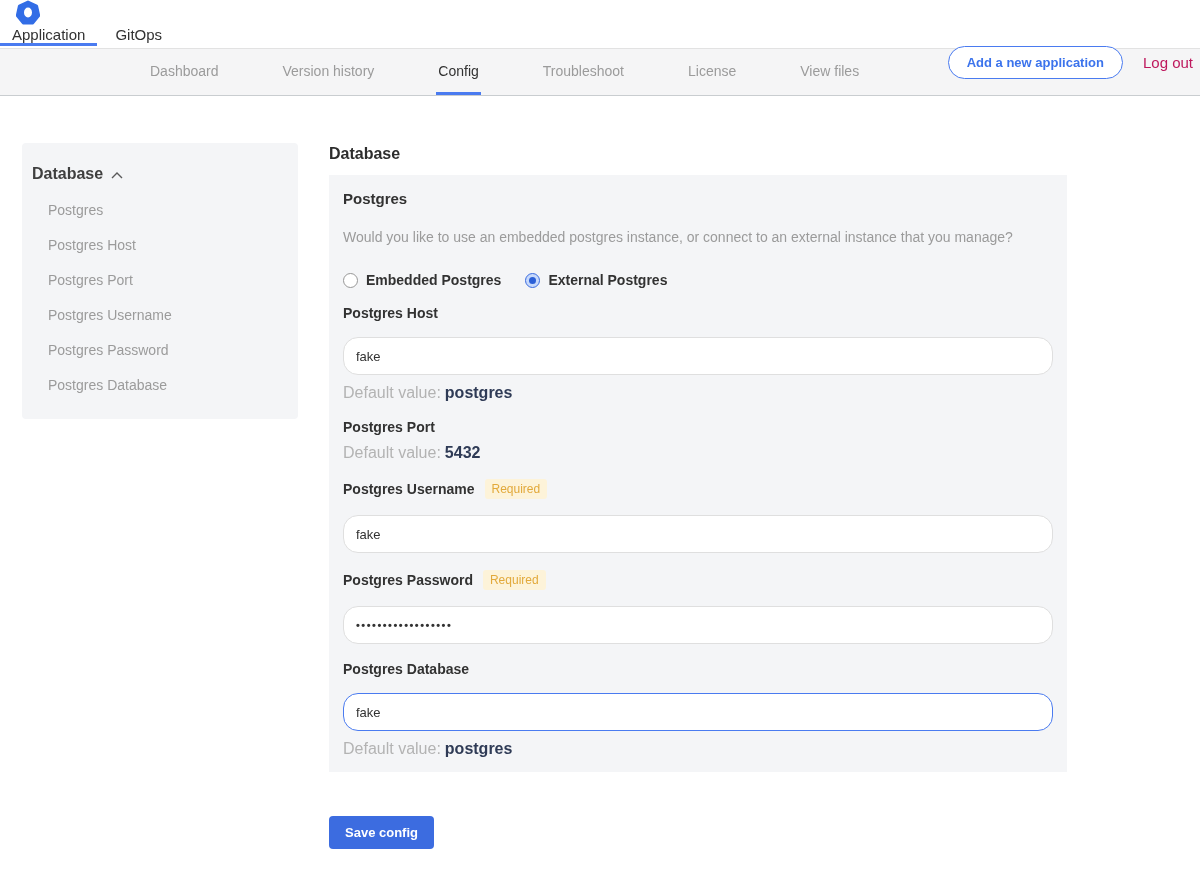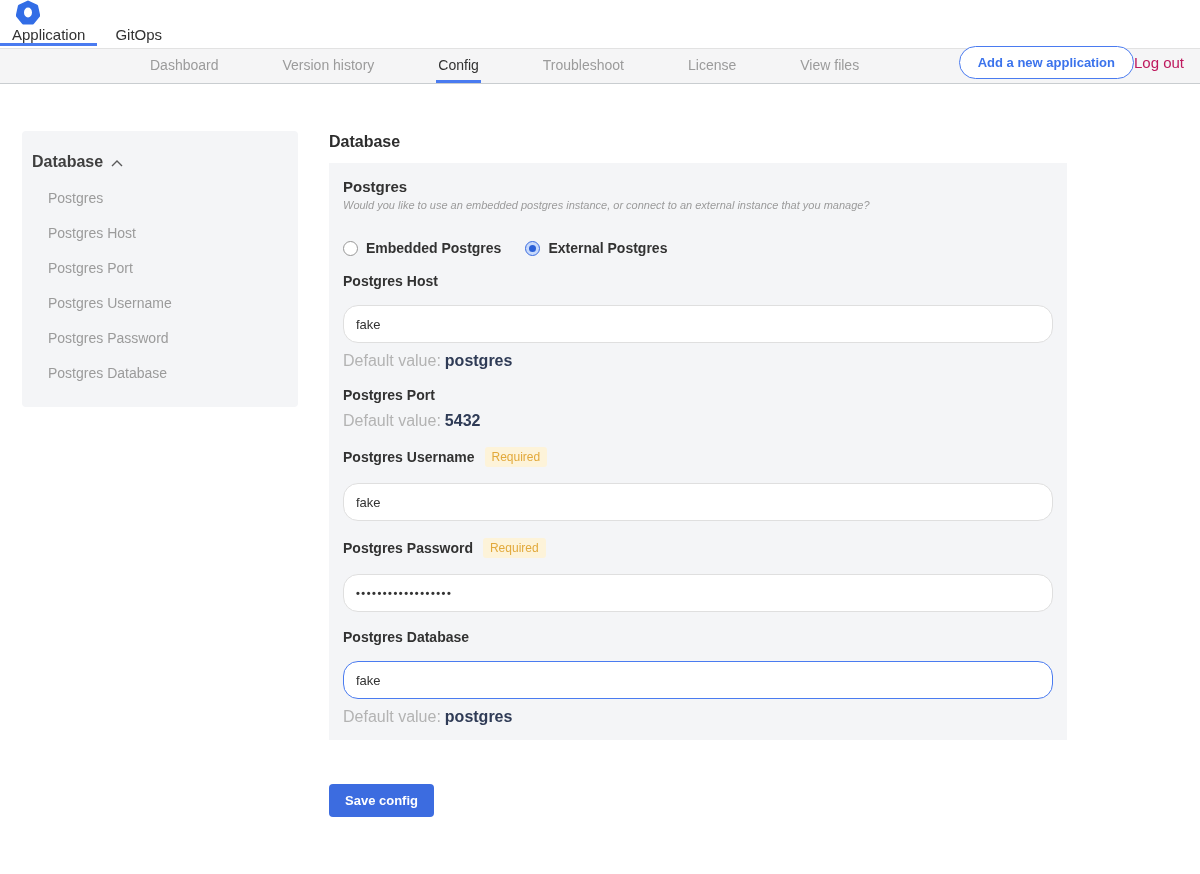--- a/index.html
+++ b/index.html
@@ -27,32 +27,32 @@
     width:56px;display:flex;align-items:center;justify-content:center;
   }
   .top-tabs{display:flex;align-items:stretch;}
   .top-tab{
     display:flex;align-items:center;padding:0 12px;margin-right:6px;
     font-size:15px;color:var(--dark-text);cursor:pointer;
     border-bottom:3px solid transparent;font-weight:500;
   }
   .top-tab.active{border-bottom-color:var(--accent-light);}
   .top-right{
-    margin-left:auto;display:flex;align-items:center;padding-right:16px;
+    margin-left:auto;display:flex;align-items:center;gap:20px;padding-right:7px;
   }
   .pill-button{
     border:1px solid var(--accent-light);color:#3b73ec;background:#fff;
     border-radius:17px;padding:8px 18px;font-size:13px;font-weight:bold;
     font-family:inherit;cursor:pointer;
   }
   .logout{font-size:15px;color:#be185d;cursor:pointer;}
 
   
   .subnav{
-    height:36px;background:var(--subnav-bg);
+    height:48px;background:var(--subnav-bg);
     border-top:1px solid #e2e2e2;border-bottom:1px solid #c9cdd0;
     display:flex;align-items:stretch;padding-left:148px;
   }
   .subnav-tab{
     display:flex;align-items:center;font-size:14px;color:var(--gray-text);
     cursor:pointer;border-bottom:3px solid transparent;margin-right:60px;
     padding:0 2px;
   }
   .subnav-tab.active{color:var(--dark-text);border-bottom-color:var(--accent-light);}
 
@@ -70,21 +70,21 @@
   .sidebar-items{list-style:none;margin:0;padding:0 0 0 26px;}
   .sidebar-items li{
     margin-top:19px;font-size:14px;color:var(--gray-text);cursor:pointer;line-height:16px;
   }
 
   .main-col{margin:49px 0 0 31px;width:738px;}
   .page-title{font-size:16px;font-weight:bold;margin:0 0 12px;color:#2d2d2d;}
 
   .config-panel{background:var(--panel-bg);padding:15px 14px 14px;}
   .group-title{font-size:15px;font-weight:bold;color:var(--dark-text);}
-  .group-help{margin-top:0;font-size:11px;color:var(--gray-text);line-height:20px;font-style:italic;}
+  .group-help{margin-top:20px;font-size:14px;color:var(--gray-text);line-height:20px;}
 
   .radio-row{display:flex;align-items:flex-start;gap:24px;margin-top:25px;}
   .radio-option{display:flex;align-items:center;gap:8px;cursor:pointer;}
   .radio-circle{
     width:15px;height:15px;border-radius:50%;border:1px solid #979797;background:#fff;
     display:flex;align-items:center;justify-content:center;flex:0 0 auto;
   }
   .radio-circle.checked{border-color:#3b6ce0;background:#c7d9fb;}
   .radio-circle.checked::after{
     content:"";width:7px;height:7px;border-radius:50%;background:#2a5fd7;display:block;

